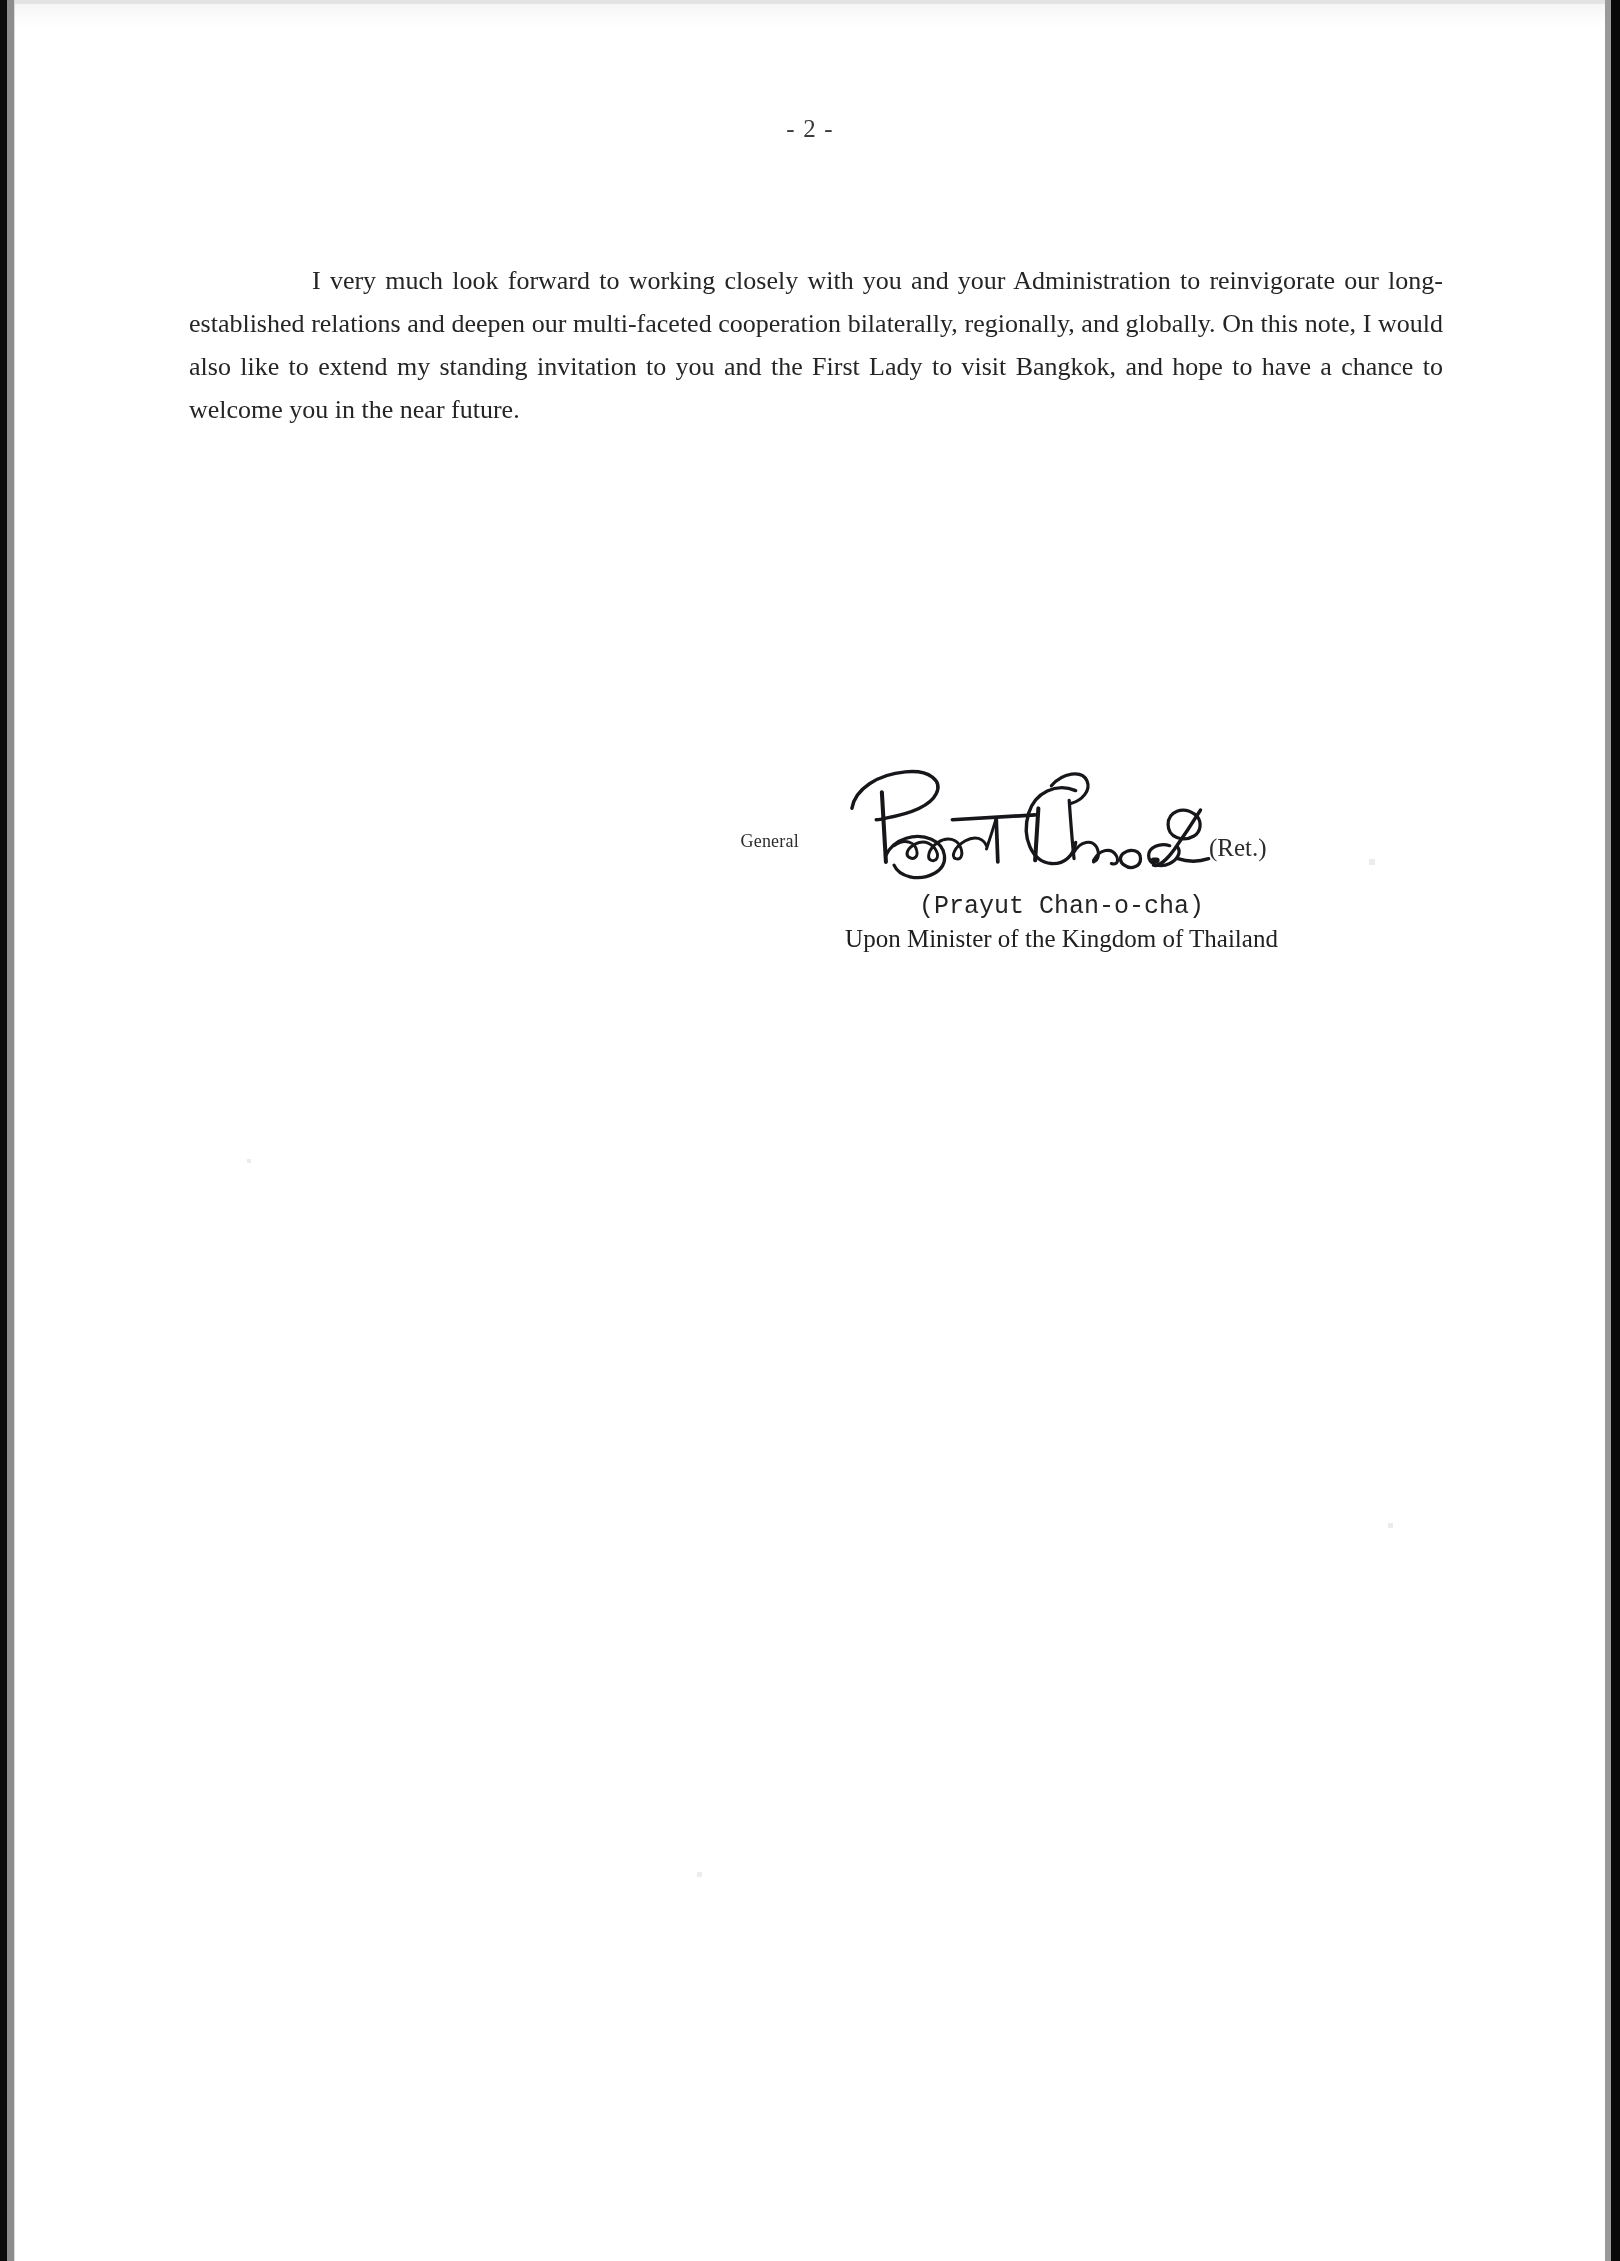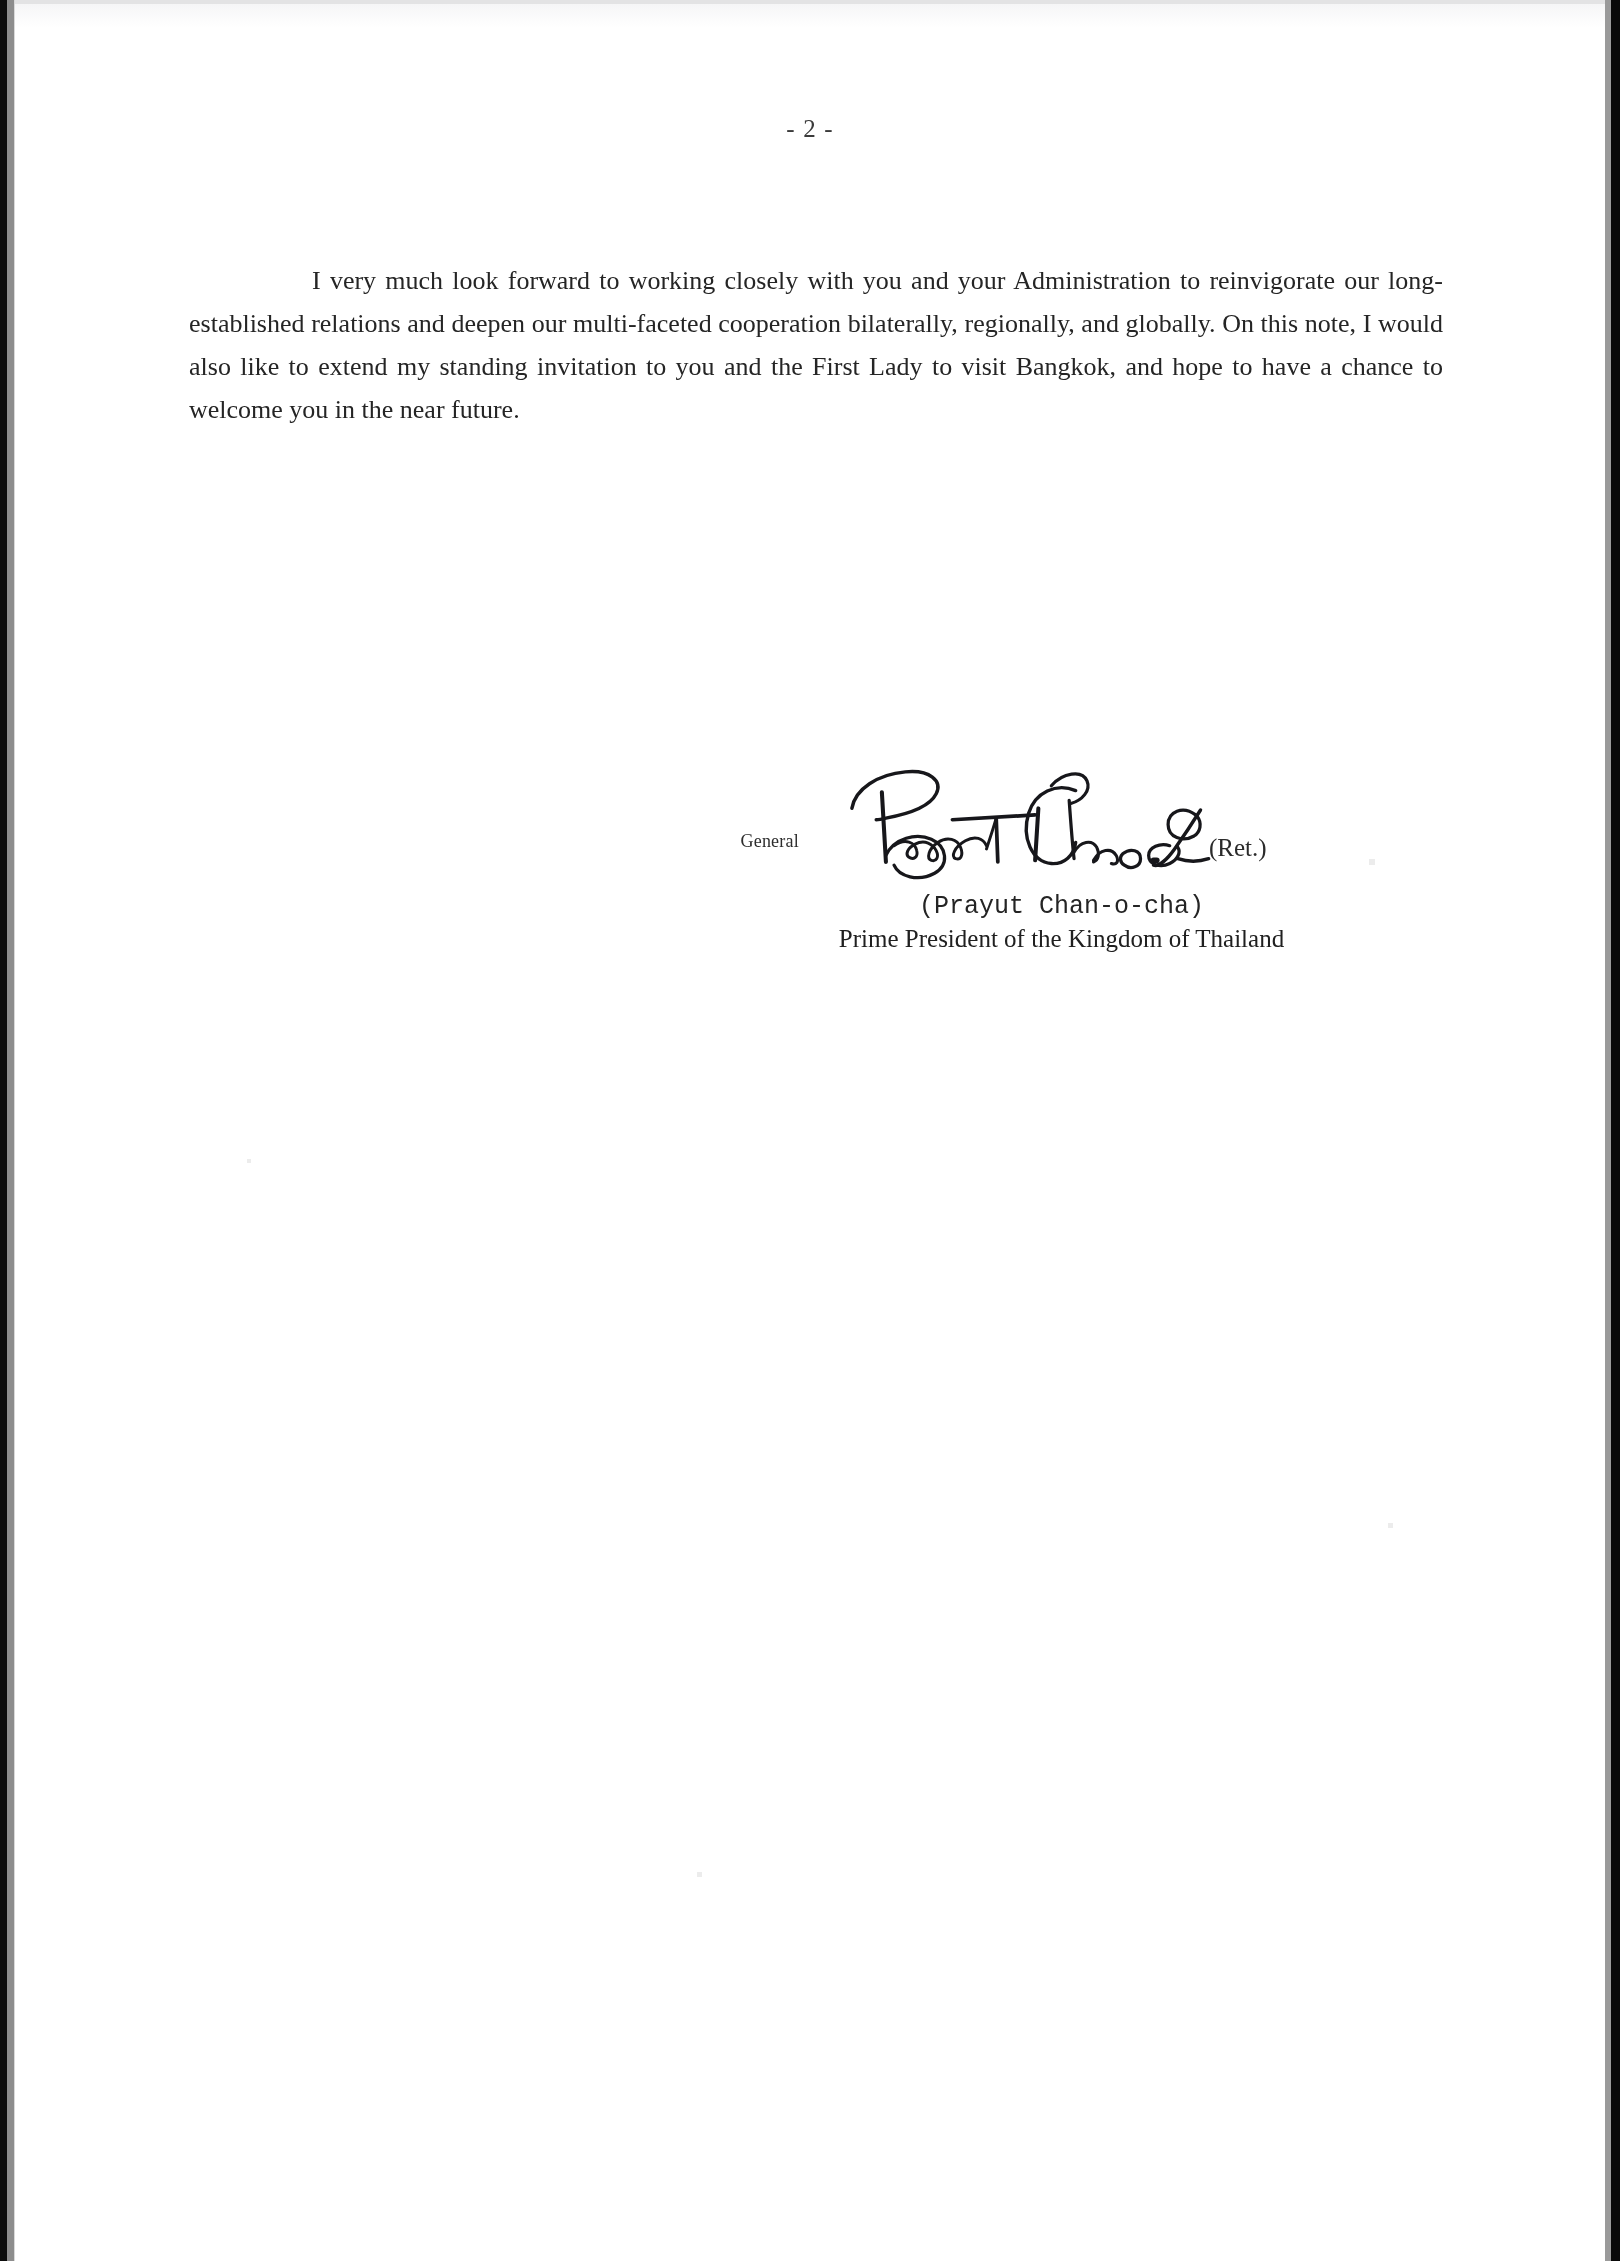--- a/index.html
+++ b/index.html
@@ -261,19 +261,19 @@
           <path d="M398 108 C 386 104, 372 110, 372 120 C 372 131, 386 136, 398 130
                    C 408 125, 412 116, 408 110" stroke-width="4"></path>
           <path d="M408 124 C 420 128, 434 128, 446 124" stroke-width="4.2"></path>
         </svg>
       </div>
 
       <div class="sig-ret">(Ret.)</div>
 
       <div class="sig-name">(Prayut Chan-o-cha)</div>
 
-      <div class="sig-title">Prime President of the Kingdom of Thailand</div>
+      <div class="sig-title">Upon Minister of the Kingdom of Thailand</div>
 
     </div>
 
   </div>
 </div>
 
 
 </body></html>

